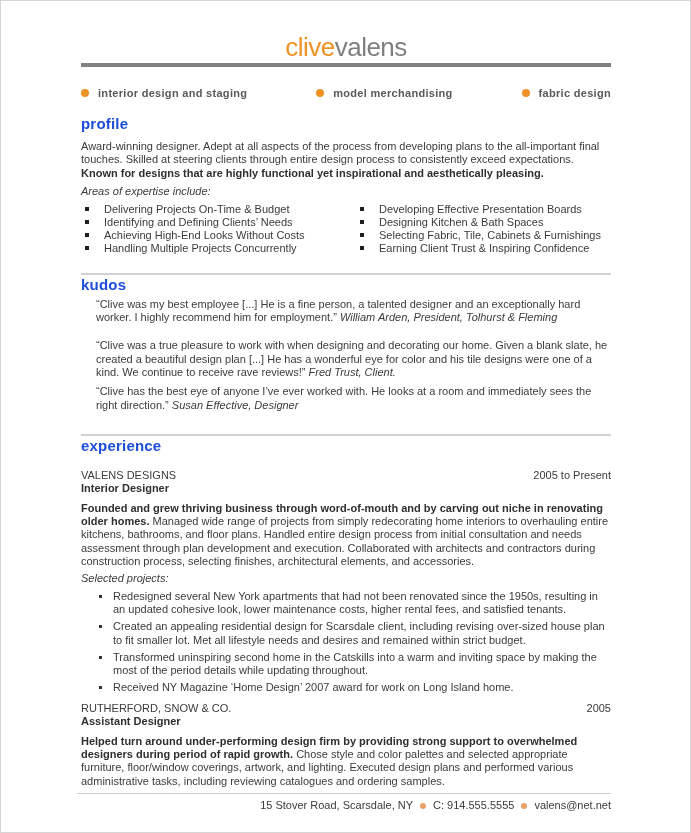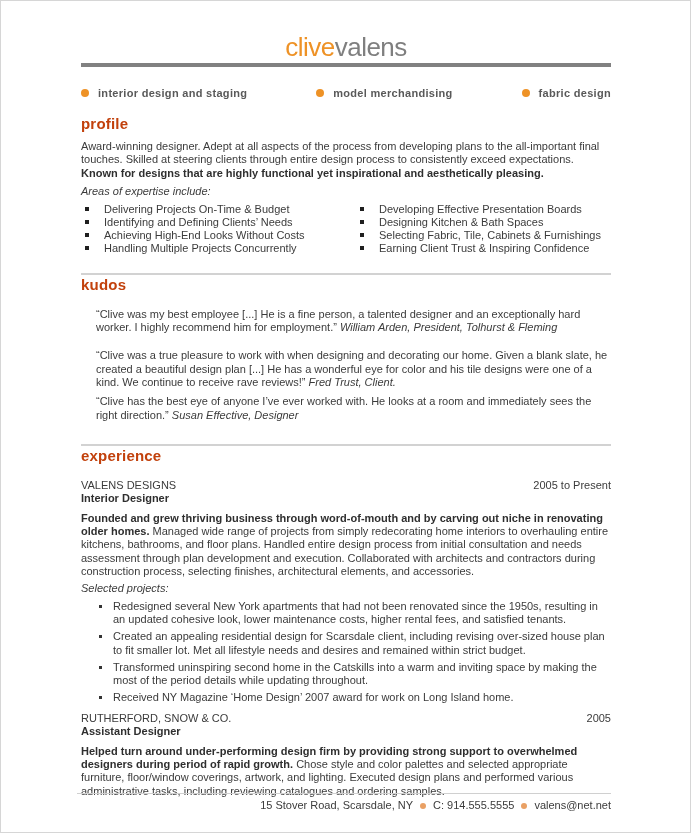--- a/index.html
+++ b/index.html
@@ -13,38 +13,38 @@
   
   .brand{text-align:center;font-size:26px;font-weight:normal;line-height:1;letter-spacing:-0.5px;}
   .brand .first{color:#EE9226;}
   .brand .last{color:#7f7f7f;}
   .header-rule{height:4px;background:#818181;margin-top:3px;}
   .tagline{display:flex;justify-content:space-between;margin-top:18px;
     font-weight:bold;color:#595959;font-size:11px;letter-spacing:0.3px;line-height:16px;}
   .tag{display:flex;align-items:center;gap:9px;}
   .dot{width:8px;height:8px;border-radius:50%;background:#EE9226;flex:none;}
   
-  h2{color:#c2410c;font-size:15px;font-weight:bold;margin:0;line-height:19px;letter-spacing:0.2px;}
+  h2{color:#1d4ed8;font-size:15px;font-weight:bold;margin:0;line-height:19px;letter-spacing:0.2px;}
   .h-profile{margin-top:13px;}
   .thin-rule{height:2px;background:#d2d2d2;}
   .rule-kudos{margin-top:18px;}
   .rule-exp{margin-top:22px;}
   p{margin:0;}
   .summary{margin-top:7px;}
   .ital{font-style:italic;margin-top:5px;}
   b,.bold{font-weight:bold;color:#2f2f2f;}
   
   .cols{display:flex;margin-top:5px;}
   .col-l{width:275px;flex:none;}
   .col-r{flex:1;}
   .exp-item{display:flex;line-height:12.9px;}
   .sq{width:4px;height:4px;background:#1f1f1f;margin:4px 15px 0 4px;flex:none;}
   
   .quote{margin-left:15px;width:515px;}
-  .q1{margin-top:14px;} .q2{margin-top:15px;} .q3{margin-top:6px;}
+  .q1{margin-top:4px;} .q2{margin-top:15px;} .q3{margin-top:6px;}
   .attr{font-style:italic;}
   
   .job-head{display:flex;justify-content:space-between;margin-top:14px;line-height:13px;}
   .job-head.second{margin-top:7px;}
   .job-title{font-weight:bold;color:#2f2f2f;line-height:13px;}
   .job-desc{margin-top:7px;}
   .projects{margin-top:2px;}
   .proj-item{display:flex;margin-top:4px;}
   .proj-sq{width:3px;height:3px;background:#333;margin:5px 11px 0 18px;flex:none;}
   

